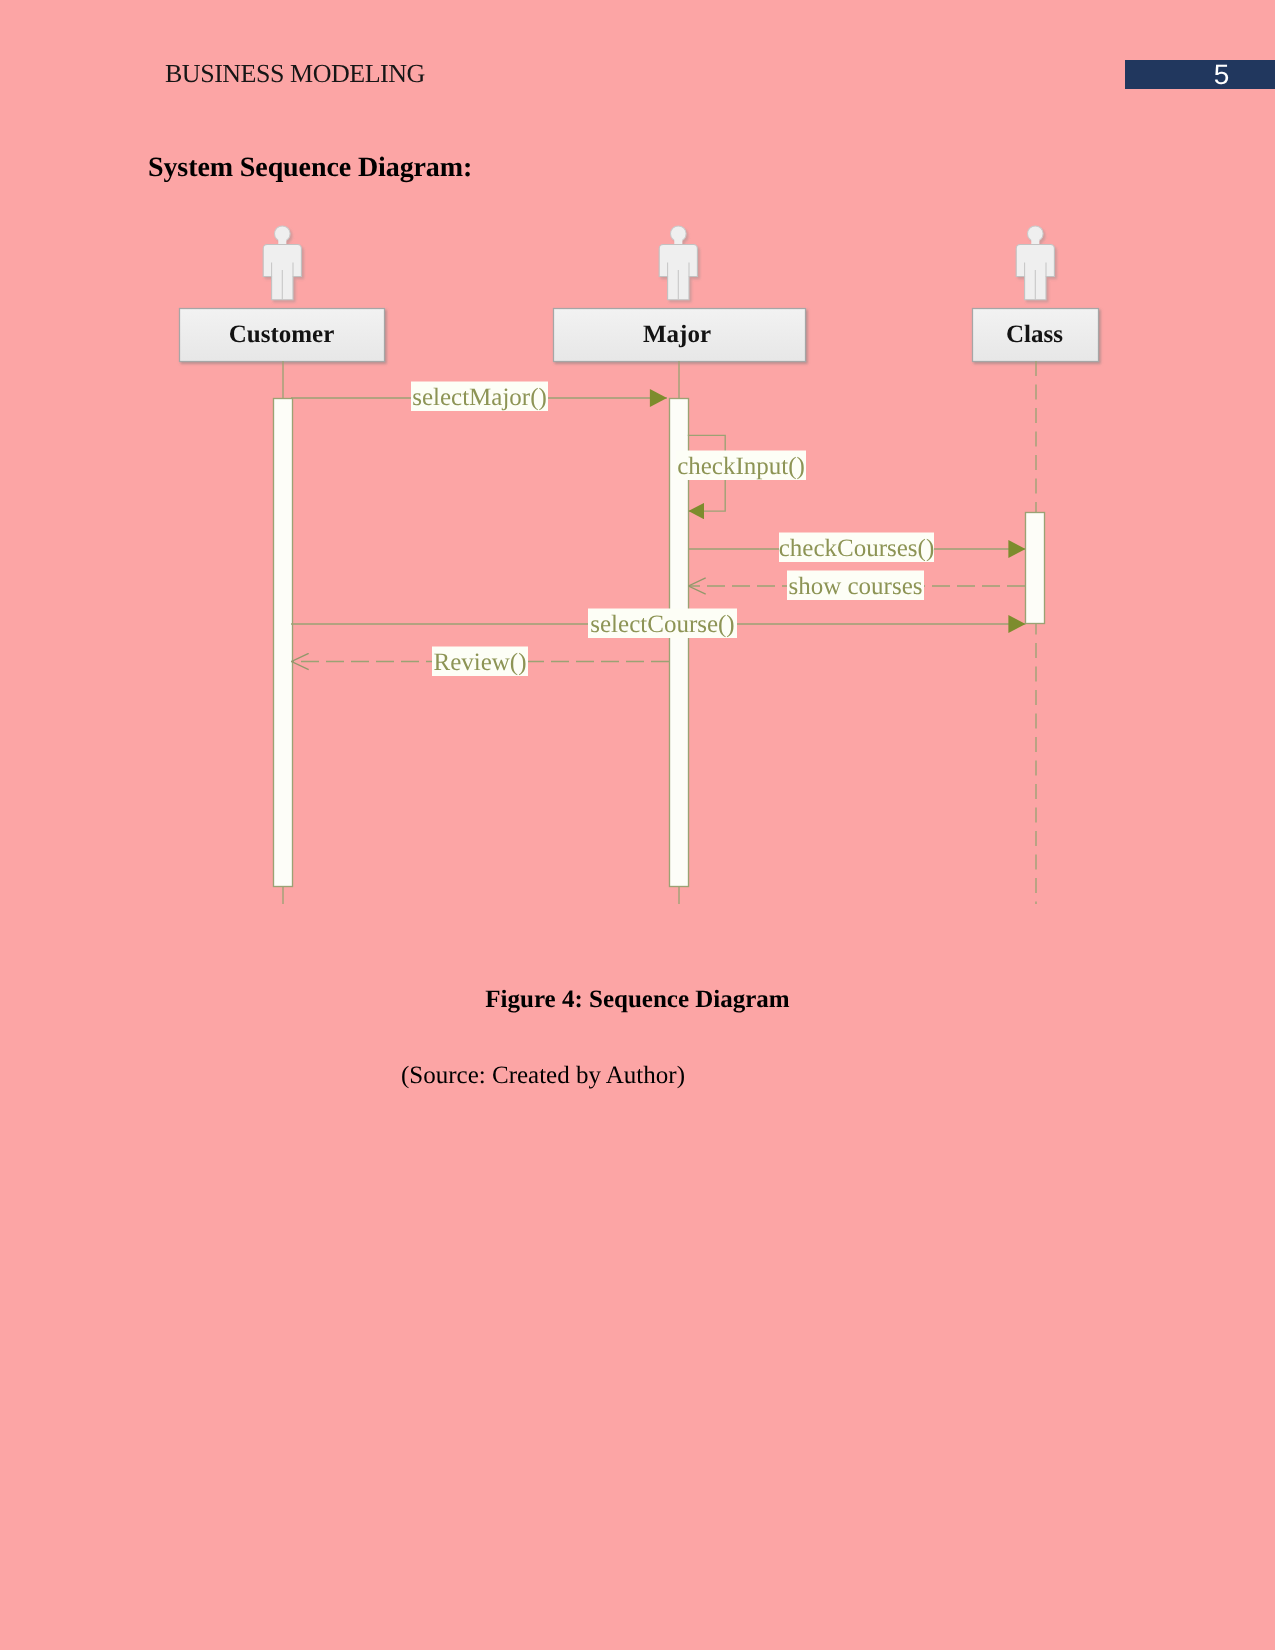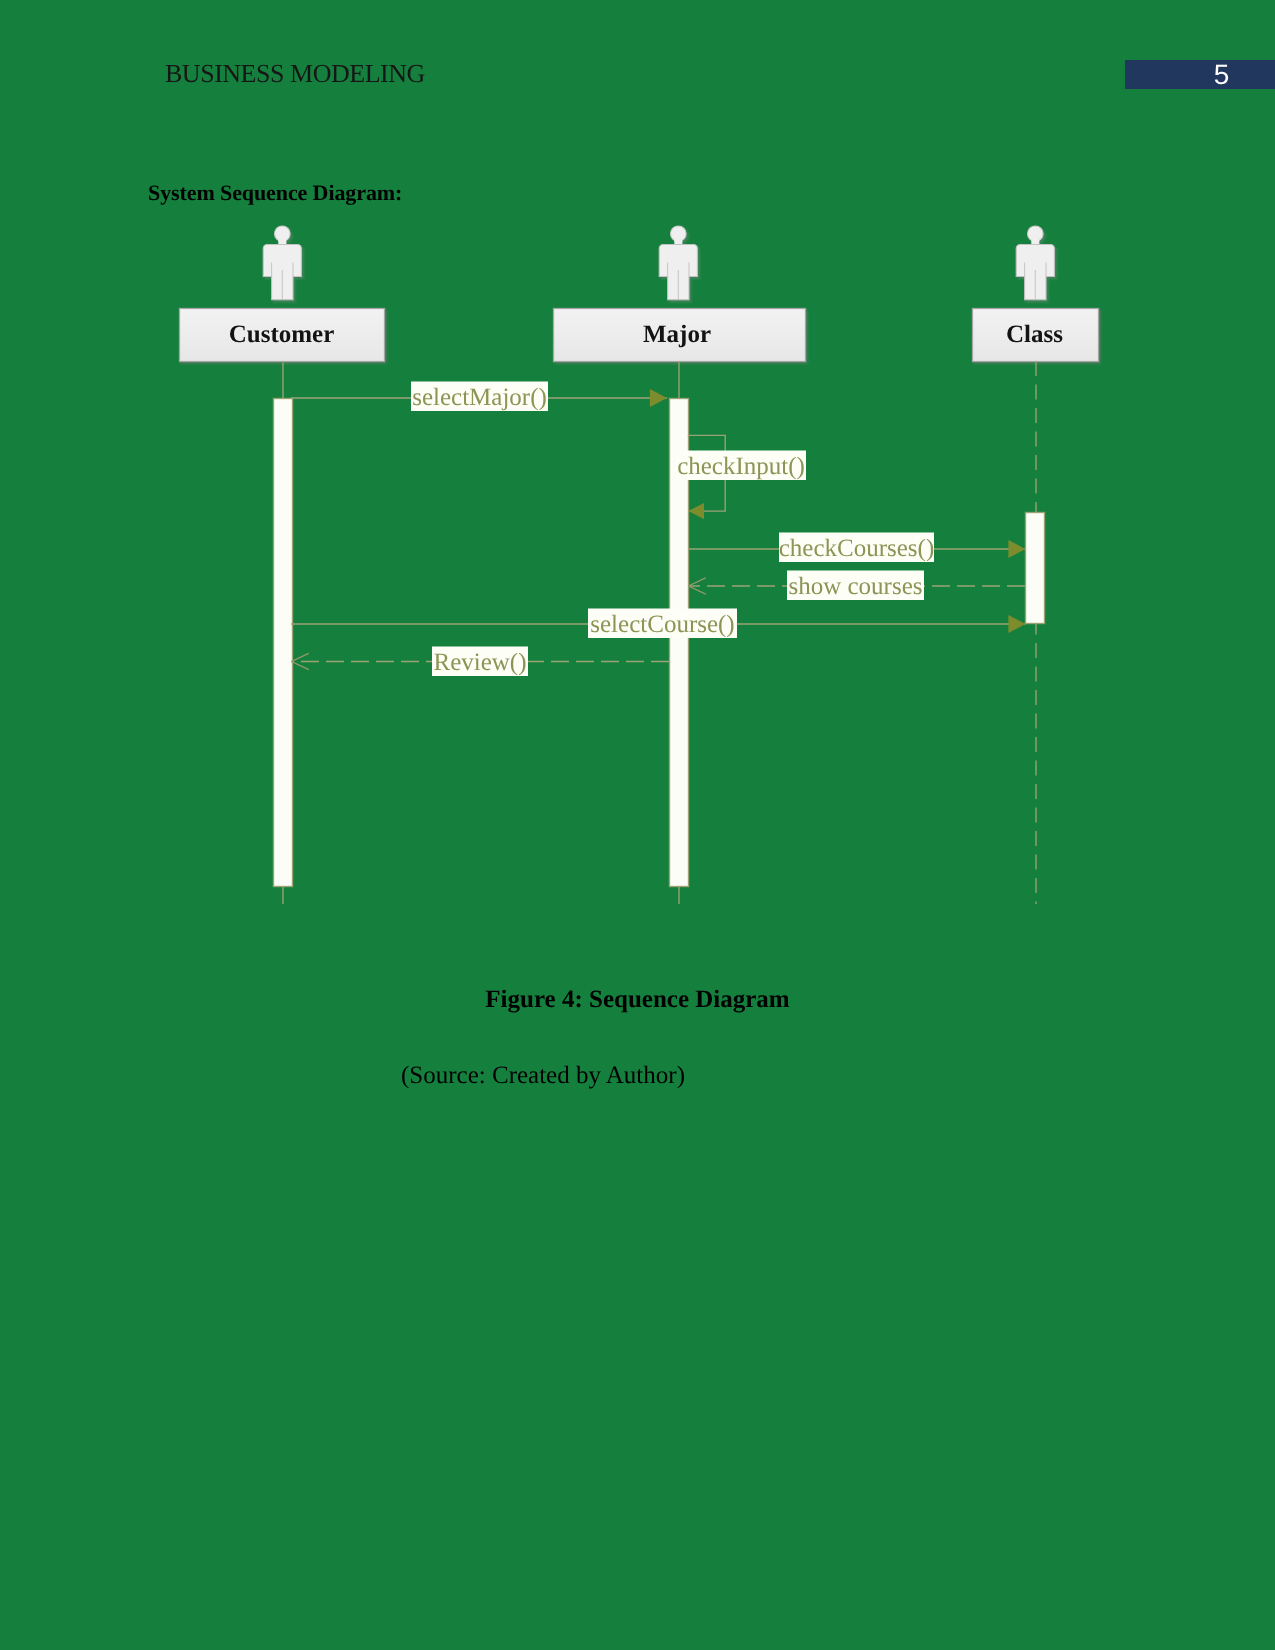--- a/index.html
+++ b/index.html
@@ -1,25 +1,25 @@
 <!DOCTYPE html>
 <html><head>
 <meta charset="utf-8">
 <style>
   html,body{margin:0;padding:0;}
   body{width:1275px;height:1650px;background:#ffffff;
        font-family:"Liberation Serif",serif;
        -webkit-font-smoothing:antialiased;text-rendering:geometricPrecision;position:relative;overflow:hidden;}
-  .page{position:absolute;left:0;top:0;width:1275px;height:1650px;background:#15803d;}
+  .page{position:absolute;left:0;top:0;width:1275px;height:1650px;background:#fca5a5;}
 
   #hdr-text{position:absolute;left:165px;top:59px;font-size:26px;color:#161616;letter-spacing:-0.48px;white-space:nowrap;}
   #pagenum-badge{position:absolute;left:1125px;top:60px;width:150px;height:29px;background:#21375e;}
   #pagenum-badge span{position:absolute;left:0;top:0;width:193px;text-align:center;line-height:30px;
        font-family:"Liberation Sans",sans-serif;font-size:28px;color:#ffffff;}
-  #heading{position:absolute;left:148px;top:152px;font-size:22px;font-weight:bold;color:#000000;letter-spacing:-0.1px;white-space:nowrap;margin-top:28px;}
+  #heading{position:absolute;left:148px;top:152px;font-size:28px;font-weight:bold;color:#000000;letter-spacing:-0.1px;white-space:nowrap;}
   #figcap{position:absolute;left:0;top:986px;width:1275px;text-align:center;font-size:25px;font-weight:bold;color:#000000;}
   #figsrc{position:absolute;left:0;top:1062px;width:1086px;text-align:center;font-size:25px;color:#000000;}
   #diagram{position:absolute;left:0;top:2px;width:1063px;height:1650px;}
 
   .lblbg rect{fill:#fdfef6;stroke:none;}
   .msglbl text{font-family:"Liberation Serif",serif;font-size:25px;fill:#8d9455;text-anchor:middle;}
   .headlbl text{font-family:"Liberation Serif",serif;font-size:25px;font-weight:bold;fill:#131313;text-anchor:middle;}
 </style>
 </head>
 <body>

